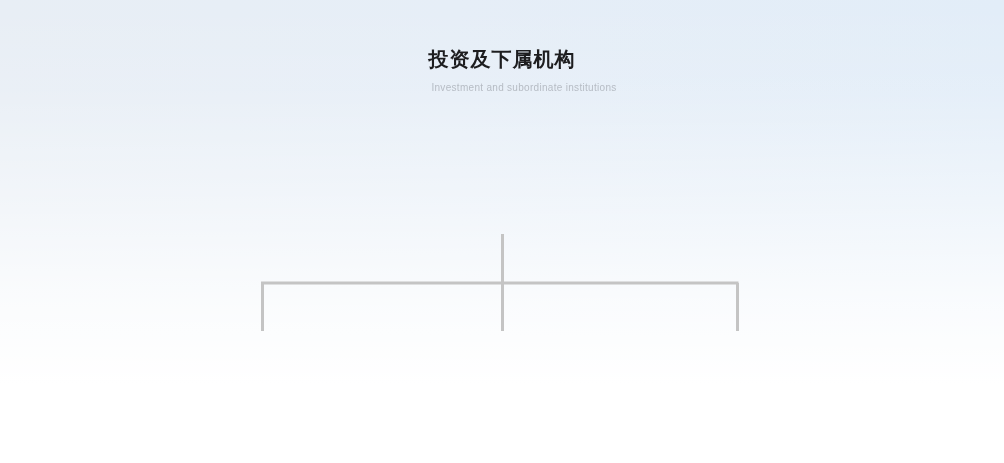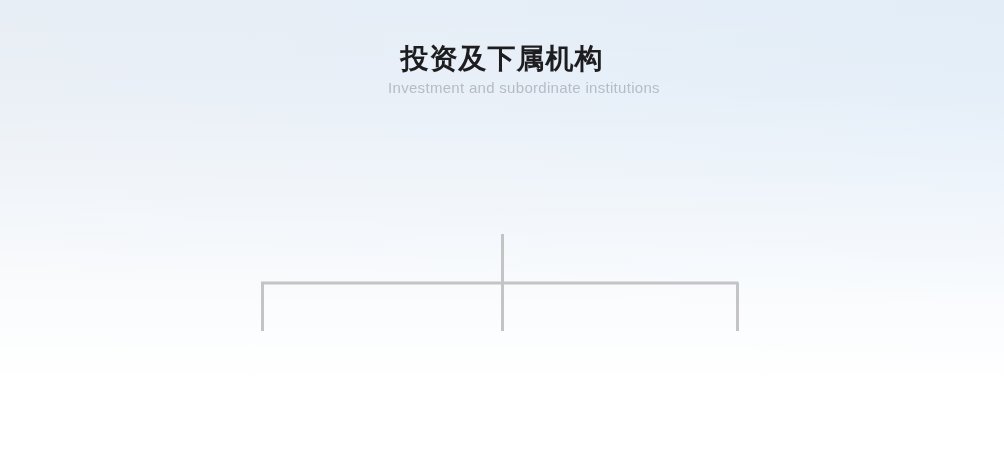--- a/index.html
+++ b/index.html
@@ -46,30 +46,30 @@
 
   
   .heading {
     position: absolute;
     left: 0;
     top: 44px;
     width: 1004px;
     text-align: center;
   }
   .heading-title {
-    font-size: 28px;
+    font-size: 20px;
     font-weight: bold;
     color: #1d1d1f;
     letter-spacing: 1px;
     line-height: 30px;
     white-space: nowrap;
   }
   .heading-subtitle {
     margin-top: 6px;
-    font-size: 15px;
+    font-size: 10px;
     color: #b6bcc4;
     letter-spacing: 0.3px;
     line-height: 16px;
     white-space: nowrap;
     margin-left: 44px;
   }
 
   
   .connectors {
     position: absolute;

